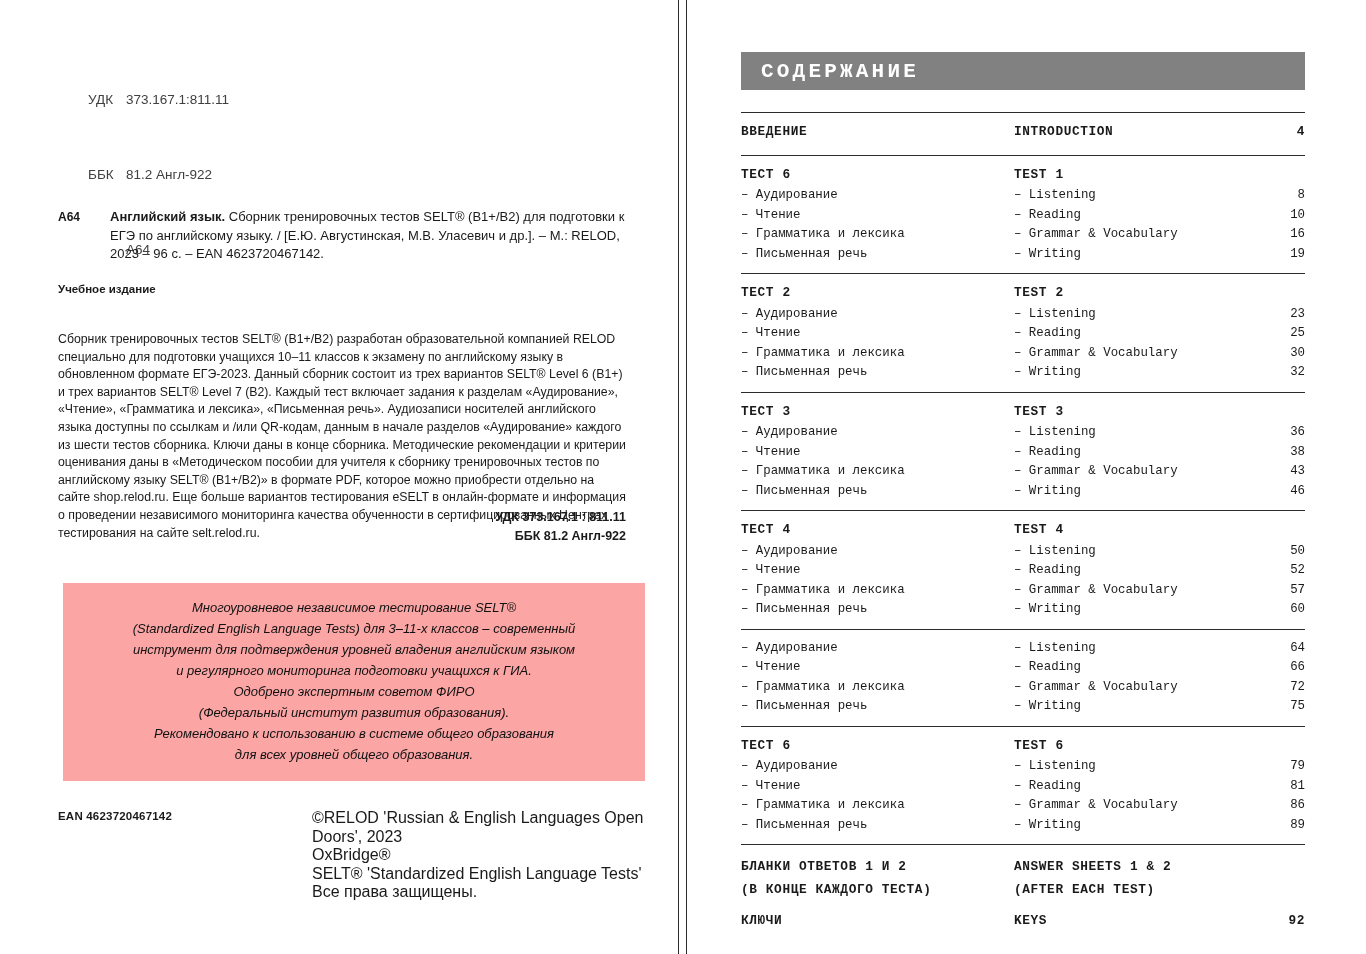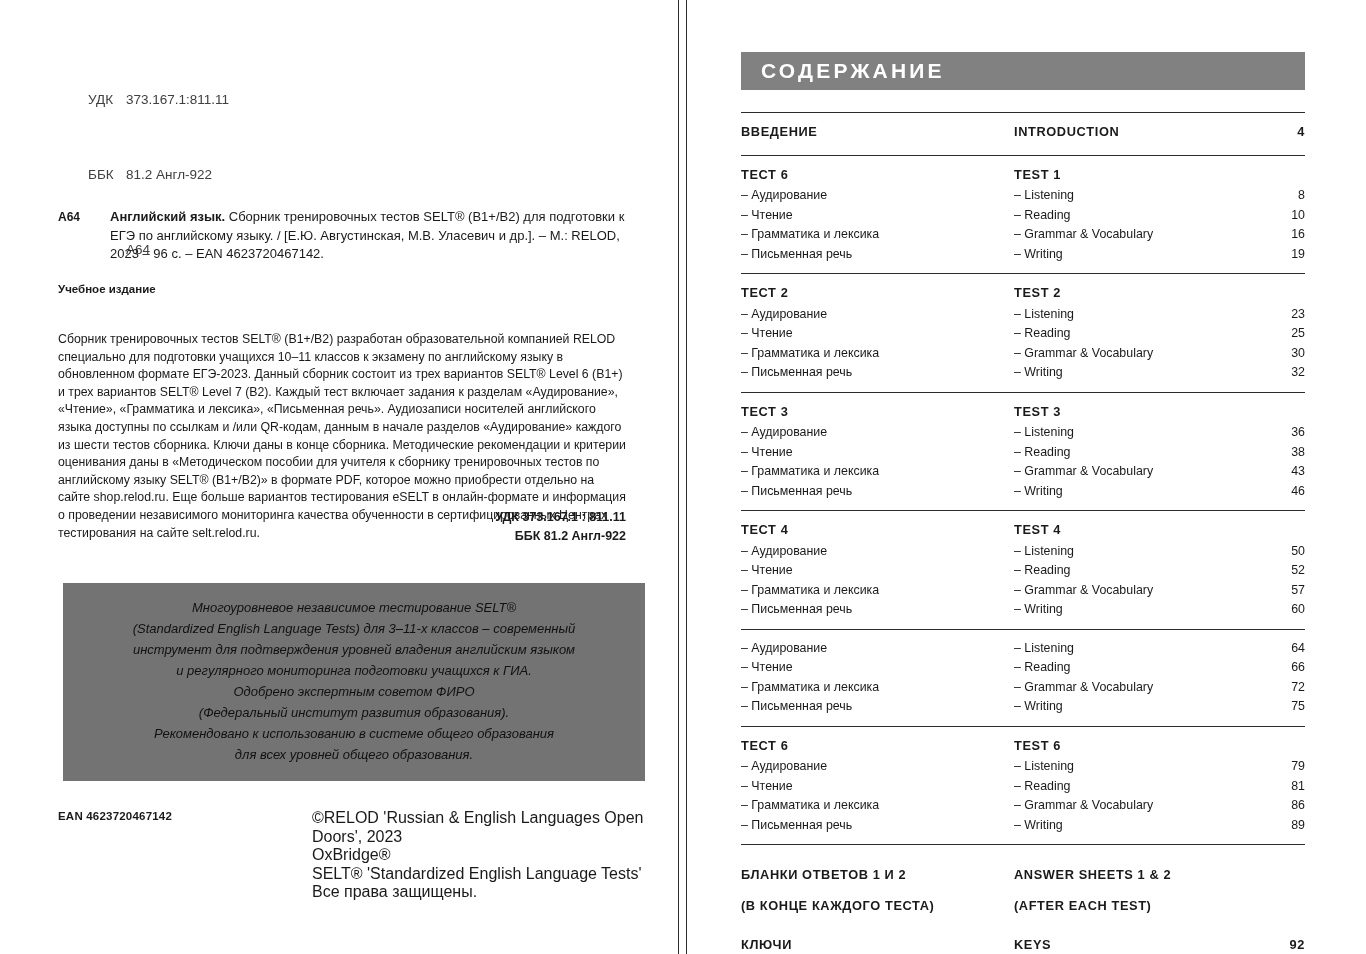--- a/index.html
+++ b/index.html
@@ -90,21 +90,21 @@
     font-size: 12.5px;
     line-height: 19px;
   }
   .codes-right .bold { font-weight: bold; }
 
   .grey-box {
     position: absolute;
     left: 63px; top: 583px;
     width: 562px;
     padding: 14px 10px 16px 10px;
-    background: #737373;
+    background: #fca5a5;
     text-align: center;
     font-size: 13px;
     line-height: 21px;
     color: #111;
   }
   .grey-box i { font-style: italic; }
 
   .ean {
     position: absolute;
     left: 58px; top: 810px;
@@ -116,21 +116,21 @@
     position: absolute;
     left: 312px; top: 809px;
     font-size: 16px;
     line-height: 18.5px;
   }
 
   
   .right-page {
     position: absolute;
     left: 686px; top: 0;
-    width: 544px; height: 954px;
+    width: 544px; height: 954px; font-family: Liberation Mono, monospace;
   }
   .toc-header {
     position: absolute;
     left: 55px; top: 52px;
     width: 564px;
     height: 38px;
     background: #818181;
     color: #ffffff;
     font-size: 21px;
     font-weight: bold;
@@ -171,21 +171,21 @@
     padding-bottom: 2px;
   }
   .toc-row.head .pg { font-weight: bold; }
   .toc-row.sub { font-size: 12.4px; }
   .intro-section {
     padding: 9px 0 11px 0;
   }
   .tail-section {
     padding: 11px 0 0 0;
   }
-  .tail-section .toc-row { line-height: 21px; margin-top: 8px; }
+  .tail-section .toc-row { line-height: 21px; }
   .spacer-8 { height: 8px; }
 </style>
 </head>
 <body>
 
 <div class="page">
 
   <div class="spine a"></div>
   <div class="spine b"></div>
 

